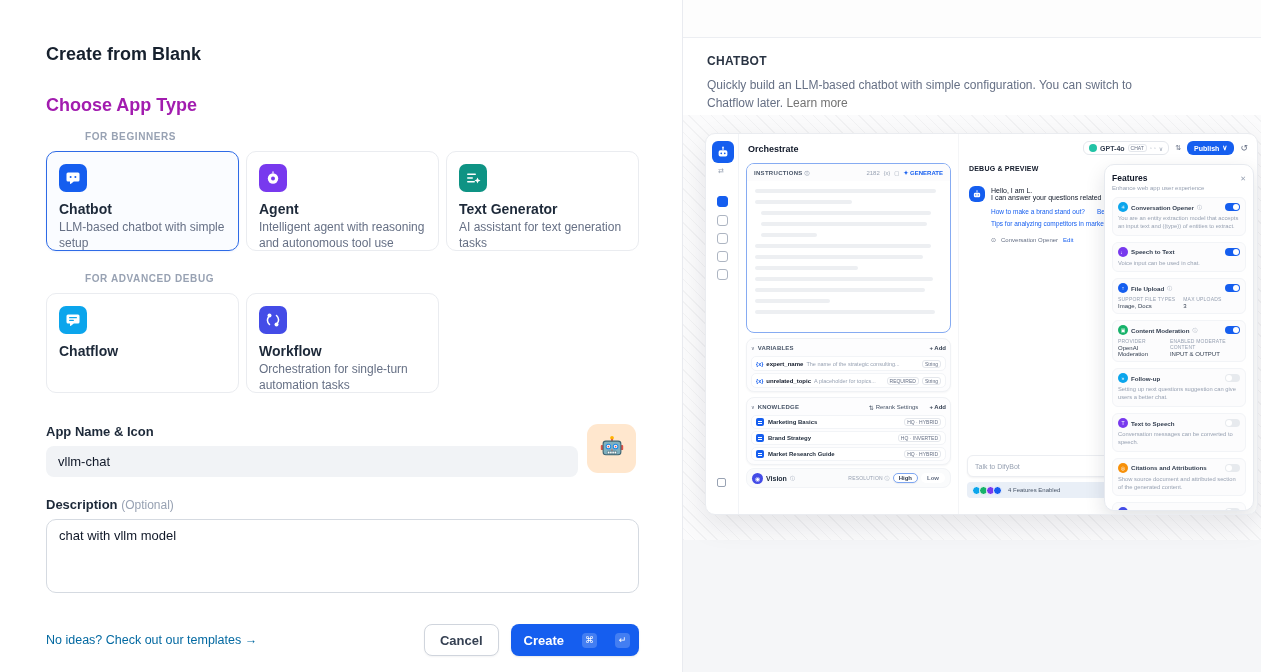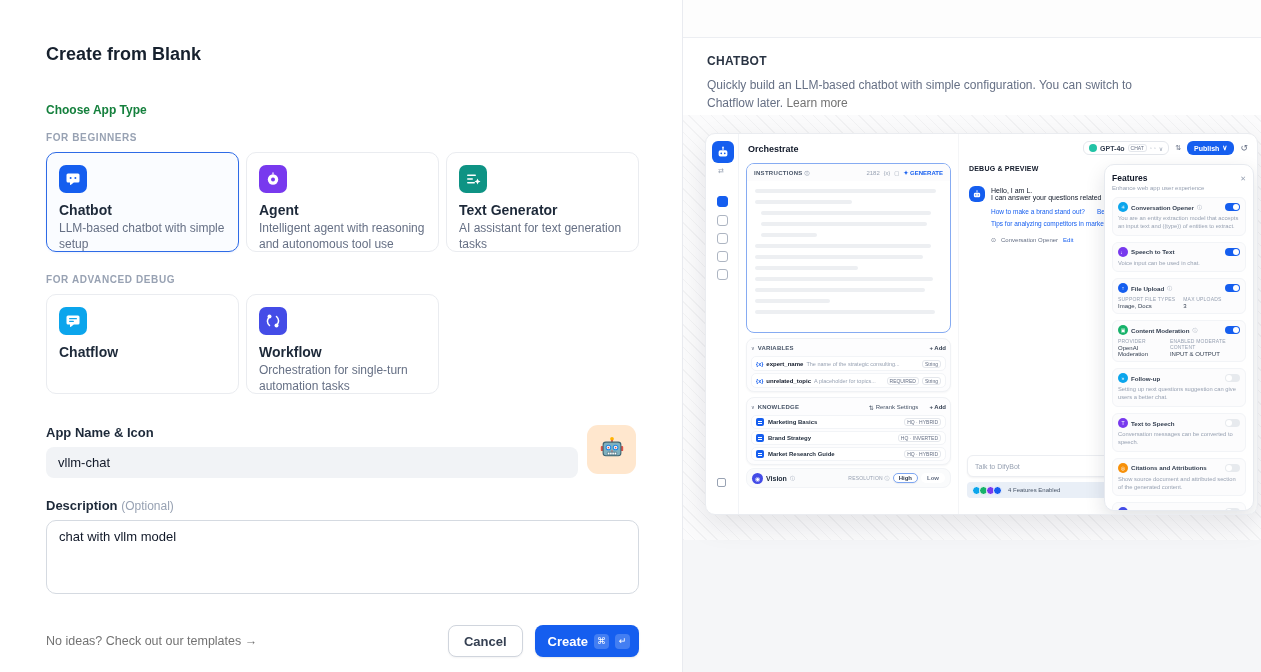--- a/index.html
+++ b/index.html
@@ -3,22 +3,22 @@
 <meta charset="utf-8">
 <style>
   * { margin:0; padding:0; box-sizing:border-box; }
   html,body { width:1261px; height:672px; overflow:hidden; background:#fff;
     font-family:"Liberation Sans", sans-serif; color:#101828; }
 
   
   .left { position:absolute; left:0; top:0; width:683px; height:672px; background:#fff;
     border-right:1px solid #E9EBF0; padding:44px 46px 0 46px; }
   .h-title { font-size:18px; font-weight:700; color:#17212E; }
-  .h-sub { font-size:12px; font-weight:700; color:#15803d; margin-top:38px; }
-  .sec-label { font-size:10px; font-weight:600; letter-spacing:.6px; color:#98A2B3; margin-top:15px; }
+  .h-sub { font-size:18px; font-weight:700; color:#a21caf; margin-top:30px; }
+  .sec-label { font-size:10px; font-weight:600; letter-spacing:.6px; color:#98A2B3; margin-top:15px;margin-left:39px; }
   .cards { display:grid; grid-template-columns:repeat(3,193px); gap:7px; margin-top:9px; }
   .cards.two { grid-template-columns:repeat(2,193px); }
   .card { height:100px; border:1px solid #EAECF0; border-radius:10px; background:#fff;
     padding:12px; cursor:pointer; }
   .card.selected { border:1px solid #2E6BE6; background:#FAFCFF; box-shadow:0 1px 2px rgba(21,94,239,.08); }
   .app-ic { width:28px; height:28px; border-radius:7px; display:flex; align-items:center; justify-content:center; }
   .app-ic svg { width:16px; height:16px; }
   .card-t { font-size:14px; font-weight:700; color:#1D2939; margin-top:9px; }
   .card-d { font-size:12px; color:#667085; margin-top:3px; line-height:1.32; }
   .name-block { position:relative; margin-top:31px; }
@@ -26,26 +26,26 @@
   .fld-label .opt { font-size:12px; font-weight:400; color:#98A2B3; }
   .name-input { margin-top:7px; width:532px; height:31px; background:#F1F3F6; border:none; outline:none;
     border-radius:8px; padding:0 12px; font-size:13px; color:#101828; font-family:inherit; }
   .emoji-btn { position:absolute; right:0; top:0; width:49px; height:49px; border-radius:11px;
     background:#FFE7CE; display:flex; align-items:center; justify-content:center; cursor:pointer; border:none; }
   .emoji-btn svg { width:28px; height:28px; }
   .desc-block { margin-top:20px; }
   .desc-area { margin-top:7px; width:593px; height:74px; border:1px solid #D5DAE1; border-radius:10px;
     padding:8px 12px; font-size:13px; color:#101828; font-family:inherit; resize:none; outline:none; }
   .foot { margin-top:27px; display:flex; align-items:center; justify-content:space-between; width:593px; }
-  .tmpl { font-size:12.5px; color:#737373; cursor:pointer; }
+  .tmpl { font-size:12.5px; color:#0369a1; cursor:pointer; }
   .btns { display:flex; gap:12px; }
   .btn { height:32px; border-radius:8px; font-size:13px; font-weight:700; display:flex; align-items:center;
     cursor:pointer; border:none; font-family:inherit; }
   .btn-cancel { background:#fff; color:#354052; border:1px solid #D0D5DD; padding:0 15px; box-shadow:0 1px 2px rgba(16,24,40,.05); }
-  .btn-create { background:#155EEF; color:#fff; padding:0 9px 0 13px; gap:6px; box-shadow:0 1px 2px rgba(16,24,40,.1); }
+  .btn-create { background:#155EEF; color:#fff; padding:0 9px 0 13px; gap:18px; box-shadow:0 1px 2px rgba(16,24,40,.1); }
   .kbd { width:15px; height:15px; border-radius:4px; background:rgba(255,255,255,.2); font-size:9px;
     display:flex; align-items:center; justify-content:center; font-weight:400; }
 
   
   .right { position:absolute; left:683px; top:0; width:578px; height:672px; background:#fff; }
   .r-topstrip { height:38px; border-bottom:1px solid #ECEEF2; background:#FDFDFD; }
   .r-info { padding:16px 26px 0 24px; }
   .r-head { font-size:12px; font-weight:700; color:#2A3443; letter-spacing:.3px; }
   .r-desc { font-size:12px; color:#667085; margin-top:8px; line-height:1.5; width:432px; }
   .r-desc .lm { color:#737373; cursor:pointer; }

